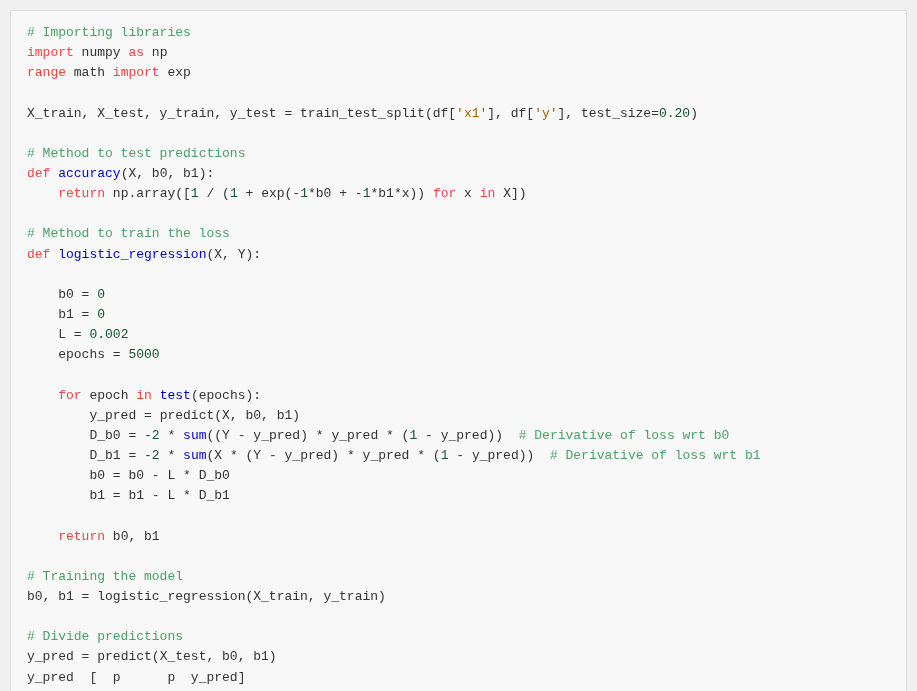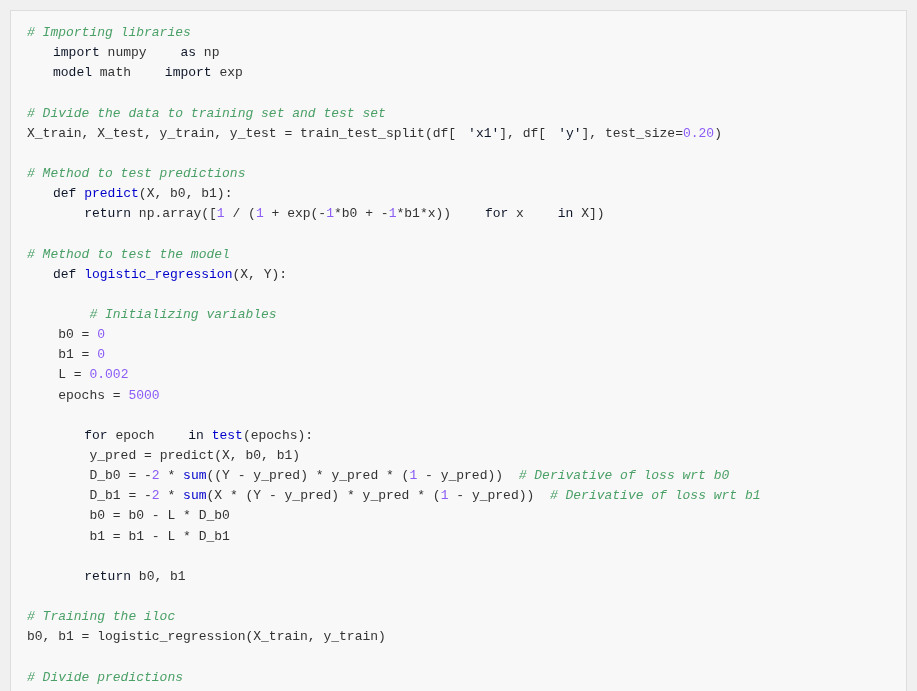--- a/index.html
+++ b/index.html
@@ -10,60 +10,58 @@
       padding: 10px;
     }
     .code-container {
       background: #f8f8f8;
       border: 1px solid #ddd;
       padding: 12px 16px;
       white-space: pre;
       line-height: 1.55;
       color: #333;
     }
-    .c-comment { color: #4aa066; font-style: italic; }
-    .c-keyword { color: #0f172a; margin-left: 26px; }
+    .c-comment { color: #4aa066; }
+    .c-keyword { color: #ef4444; }
     .c-function { color: #0000cc; }
-    .c-string { color: #0f172a; margin-left: 12px; }
-    .c-number { color: #8b5cf6; }
+    .c-string { color: #a16207; }
+    .c-number { color: #14532d; }
     .c-operator { color: #333; }
   </style>
 </head>
 <body>
 
 <div class="code-container"><span class="c-comment"># Importing libraries</span>
 <span class="c-keyword">import</span> numpy <span class="c-keyword">as</span> np
-<span class="c-keyword">model</span> math <span class="c-keyword">import</span> exp
+<span class="c-keyword">range</span> math <span class="c-keyword">import</span> exp
 
-<span class="c-comment"># Divide the data to training set and test set</span>
 X_train, X_test, y_train, y_test <span class="c-operator">=</span> train_test_split(df[<span class="c-string">'x1'</span>], df[<span class="c-string">'y'</span>], test_size<span class="c-operator">=</span><span class="c-number">0.20</span>)
 
 <span class="c-comment"># Method to test predictions</span>
-<span class="c-keyword">def</span> <span class="c-function">predict</span>(X, b0, b1):
+<span class="c-keyword">def</span> <span class="c-function">accuracy</span>(X, b0, b1):
     <span class="c-keyword">return</span> np.array([<span class="c-number">1</span> <span class="c-operator">/</span> (<span class="c-number">1</span> <span class="c-operator">+</span> exp(<span class="c-operator">-</span><span class="c-number">1</span><span class="c-operator">*</span>b0 <span class="c-operator">+</span> <span class="c-operator">-</span><span class="c-number">1</span><span class="c-operator">*</span>b1<span class="c-operator">*</span>x)) <span class="c-keyword">for</span> x <span class="c-keyword">in</span> X])
 
-<span class="c-comment"># Method to test the model</span>
+<span class="c-comment"># Method to train the loss</span>
 <span class="c-keyword">def</span> <span class="c-function">logistic_regression</span>(X, Y):
 
-    <span class="c-comment">    # Initializing variables</span>
     b0 <span class="c-operator">=</span> <span class="c-number">0</span>
     b1 <span class="c-operator">=</span> <span class="c-number">0</span>
     L <span class="c-operator">=</span> <span class="c-number">0.002</span>
     epochs <span class="c-operator">=</span> <span class="c-number">5000</span>
 
     <span class="c-keyword">for</span> epoch <span class="c-keyword">in</span> <span class="c-function">test</span>(epochs):
         y_pred <span class="c-operator">=</span> predict(X, b0, b1)
         D_b0 <span class="c-operator">=</span> <span class="c-operator">-</span><span class="c-number">2</span> <span class="c-operator">*</span> <span class="c-function">sum</span>((Y <span class="c-operator">-</span> y_pred) <span class="c-operator">*</span> y_pred <span class="c-operator">*</span> (<span class="c-number">1</span> <span class="c-operator">-</span> y_pred))  <span class="c-comment"># Derivative of loss wrt b0</span>
         D_b1 <span class="c-operator">=</span> <span class="c-operator">-</span><span class="c-number">2</span> <span class="c-operator">*</span> <span class="c-function">sum</span>(X <span class="c-operator">*</span> (Y <span class="c-operator">-</span> y_pred) <span class="c-operator">*</span> y_pred <span class="c-operator">*</span> (<span class="c-number">1</span> <span class="c-operator">-</span> y_pred))  <span class="c-comment"># Derivative of loss wrt b1</span>
         b0 <span class="c-operator">=</span> b0 <span class="c-operator">-</span> L <span class="c-operator">*</span> D_b0
         b1 <span class="c-operator">=</span> b1 <span class="c-operator">-</span> L <span class="c-operator">*</span> D_b1
 
     <span class="c-keyword">return</span> b0, b1
 
-<span class="c-comment"># Training the iloc</span>
+<span class="c-comment"># Training the model</span>
 b0, b1 <span class="c-operator">=</span> logistic_regression(X_train, y_train)
 
 <span class="c-comment"># Divide predictions</span>
 y_pred <span class="c-operator">=</span> predict(X_test, b0, b1)
 y_pred  [  p      p  y_pred]
 
 
 accuracy  
  i  ((y_pred)):
      y_pred[i]  y_test.iloc[i]:

